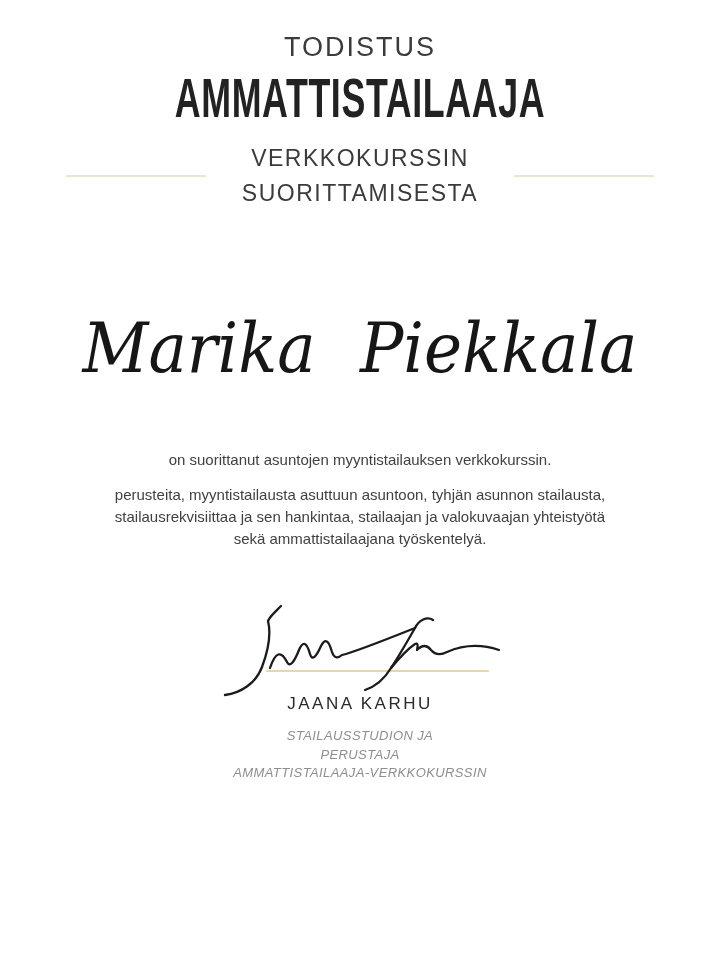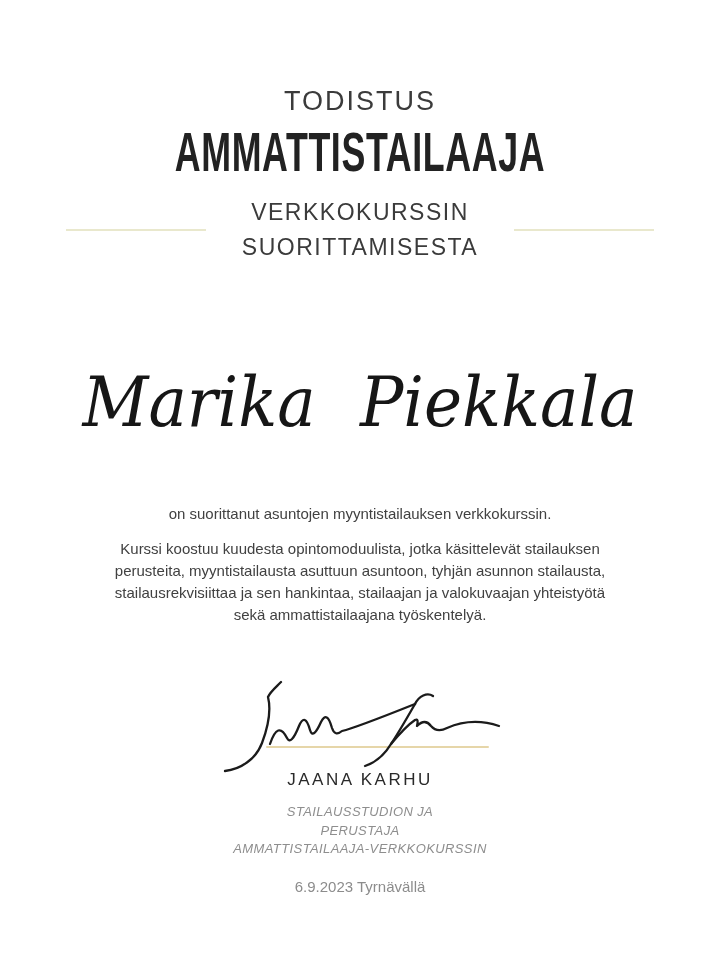--- a/index.html
+++ b/index.html
@@ -7,21 +7,21 @@
     position:relative;
     width:720px;height:960px;
     margin:0 auto;
     background:#ffffff;
     font-family:"Liberation Sans", sans-serif;
     text-align:center;
     overflow:hidden;
     color:#3d3d3d;
   }
   .eyebrow{
-    padding-top:86px;
+    padding-top:32px;
     font-size:27px;
     letter-spacing:2px;
     color:#3b3b3b;
     font-weight:400;
   }
   .title-wrap{
     margin-top:2px;
     height:66px;
     line-height:66px;
     white-space:nowrap;
@@ -125,21 +125,20 @@
       <div>SUORITTAMISESTA</div>
     </div>
     <span class="rule"></span>
   </div>
 
   <div class="recipient">Marika Piekkala</div>
 
   <div class="lead">on suorittanut asuntojen myyntistailauksen verkkokurssin.</div>
 
   <div class="paragraph">
-    <div>Kurssi koostuu kuudesta opintomoduulista, jotka käsittelevät stailauksen</div>
     <div>perusteita, myyntistailausta asuttuun asuntoon, tyhjän asunnon stailausta,</div>
     <div>stailausrekvisiittaa ja sen hankintaa, stailaajan ja valokuvaajan yhteistyötä</div>
     <div>sekä ammattistailaajana työskentelyä.</div>
   </div>
 
   <svg class="scrawl" viewBox="0 0 300 100" fill="none" stroke-linecap="round" stroke-linejoin="round">
     <line x1="52" y1="73" x2="273" y2="73" stroke="#e6d6a9" stroke-width="2"></line>
     <g stroke="#1b1b1b" stroke-width="2.3">
 
       <path d="M66,8 C60,14 55,18 53,23 C56,35 53,53 47,69 C41,85 26,95 10,97"></path>
@@ -155,15 +154,14 @@
   </svg>
 
   <div class="sig-name">JAANA KARHU</div>
 
   <div class="sig-role">
     <div>STAILAUSSTUDION JA</div>
     <div>PERUSTAJA</div>
     <div>AMMATTISTAILAAJA-VERKKOKURSSIN</div>
   </div>
 
-  <div class="date">6.9.2023 Tyrnävällä</div>
 
 </div>
 
 </body></html>

